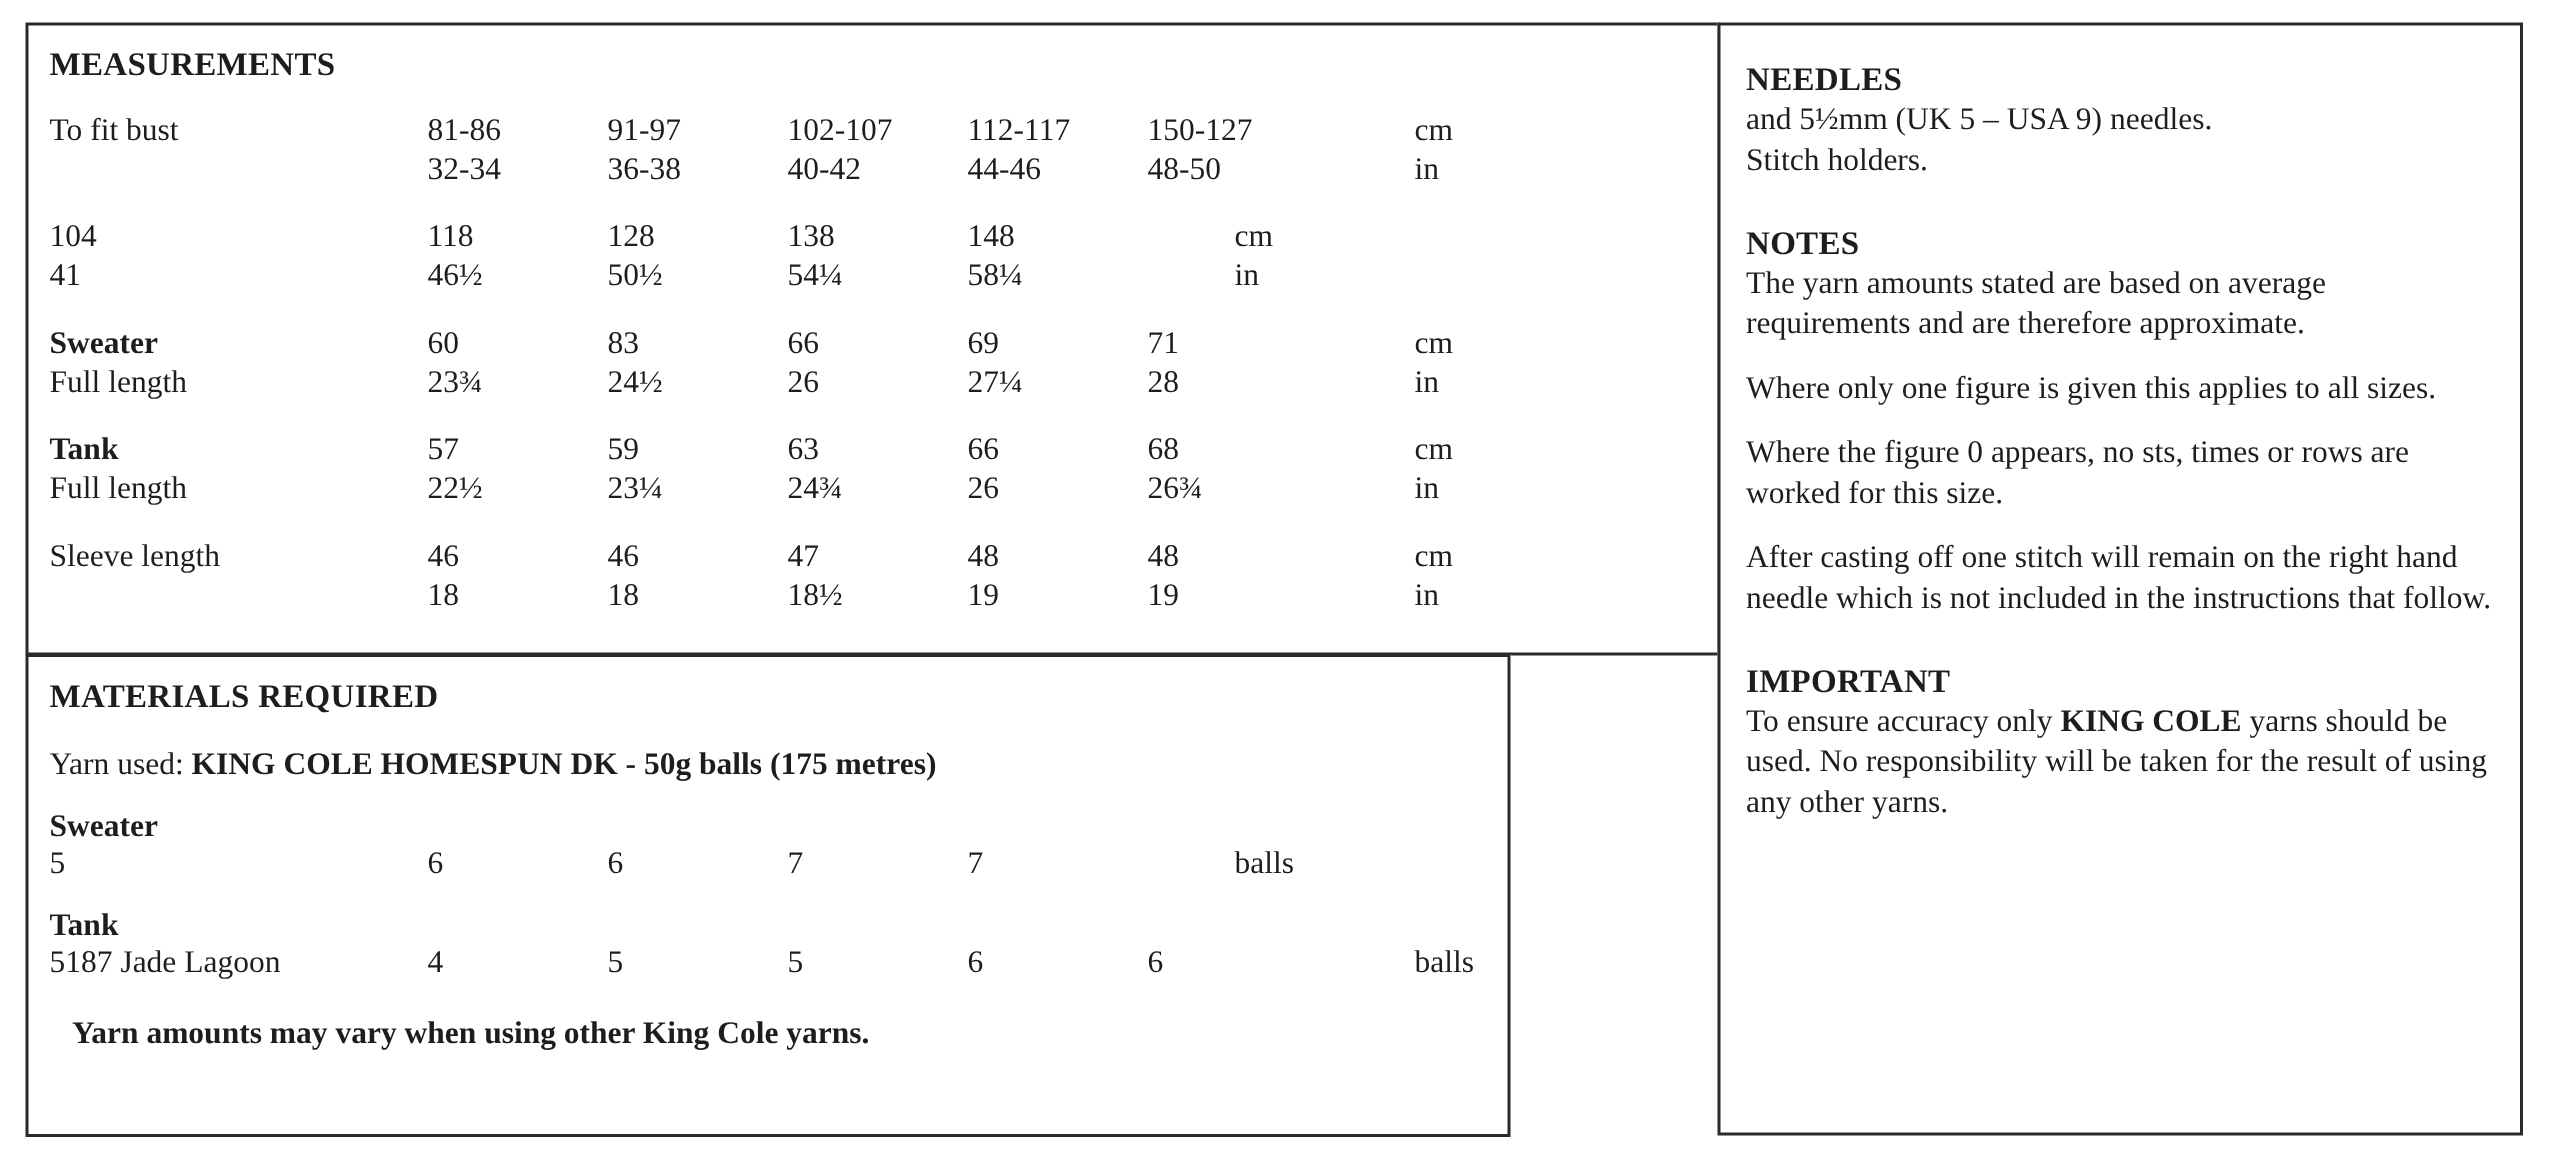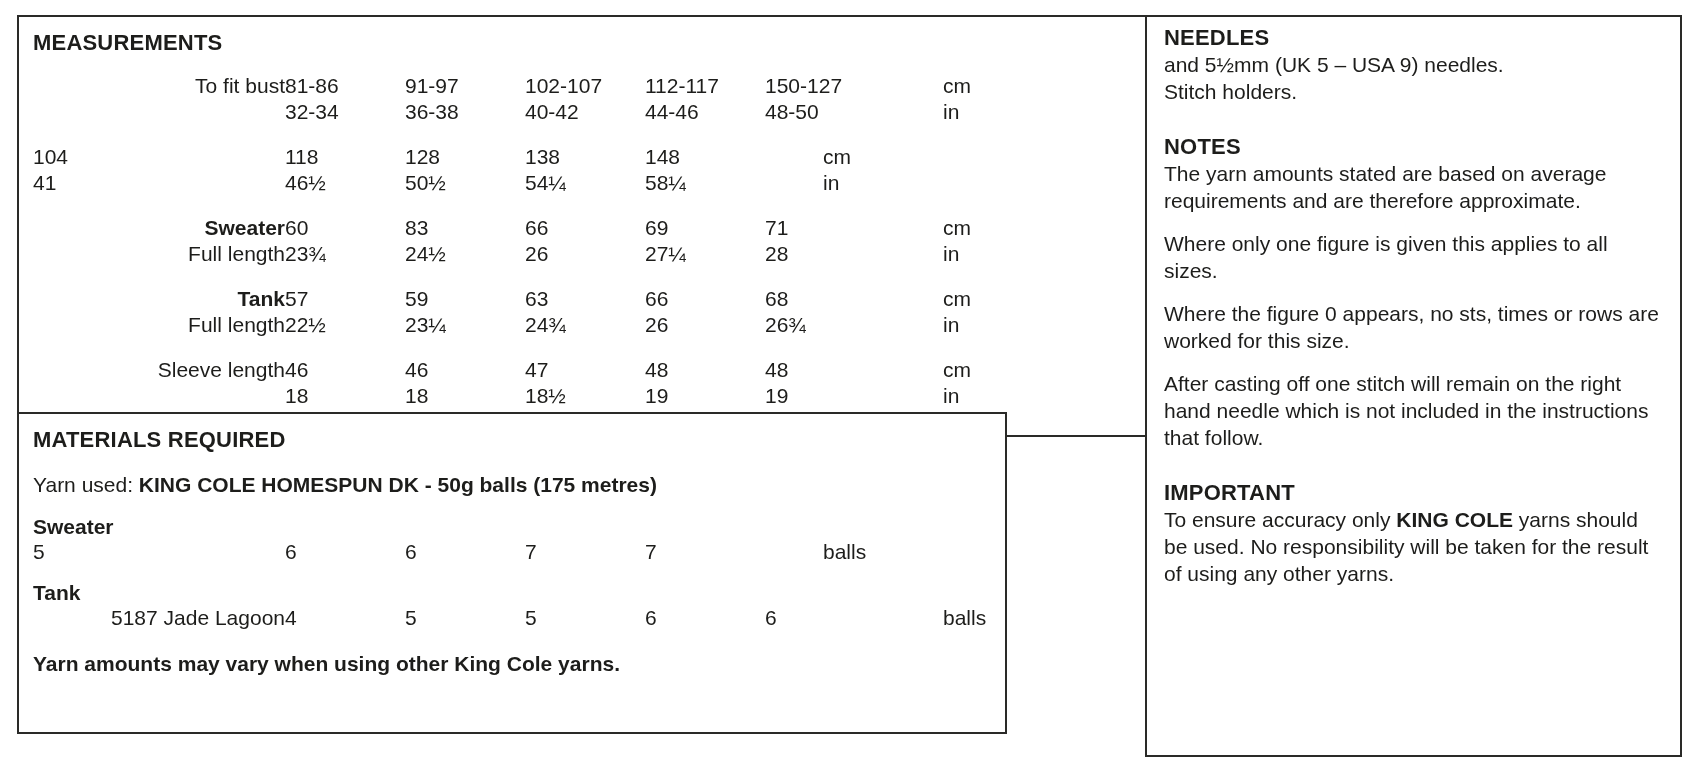--- a/index.html
+++ b/index.html
@@ -6,48 +6,49 @@
   html,body { background:#ffffff; }
   body {
     width:1700px; height:779px; position:relative; overflow:hidden;
     font-family:"Liberation Sans","DejaVu Sans",sans-serif;
     color:#1d1d1b;
     -webkit-font-smoothing:antialiased;
   }
   .box {
     position:absolute; background:#ffffff;
     border:2px solid #2a2a28;
+    font-family:Liberation Serif, serif;
   }
   #box-measurements { left:17px; top:15px;  width:1130px; height:422px; padding:13px 14px; }
-  #box-materials    { left:17px; top:412px; width:990px; height:322px; padding:13px 14px; }
-  #box-rightpanel   { left:1145px; top:15px; width:537px; height:742px; padding:7px 16px 15px 17px; }
+  #box-materials    { left:17px; top:436px; width:990px; height:322px; padding:13px 14px; }
+  #box-rightpanel   { left:1145px; top:15px; width:537px; height:742px; padding:22px 16px 15px 17px; }
 
   h2.sec-title { font-size:22px; font-weight:bold; line-height:26px; letter-spacing:0.2px; }
 
   
   .grid {
     display:grid;
     grid-template-columns:252px repeat(5,120px) 1fr;
     align-items:start;
   }
   .grid .cell { text-align:left; }
-  .grid .lblcol { text-align:right; }
+  .grid .lblcol { text-align:left; }
   .grid .unitcol { text-align:left; padding-left:58px; }
 
   
   .m-row { margin-top:19px; font-size:21px; line-height:26px; }
   .m-row:first-of-type { margin-top:17px; }
   .bold { font-weight:bold; }
 
   
   .yarn-line { margin-top:19px; font-size:21px; line-height:26px; }
   .mat-group { margin-top:16px; }
   .mat-group .garment { font-size:21px; line-height:25px; font-weight:bold; }
   .mat-group .grid { font-size:21px; line-height:25px; }
-  .yarn-note { margin-top:21px; font-size:21px; line-height:26px; font-weight:bold; }
+  .yarn-note { margin-top:21px; font-size:21px; line-height:26px; font-weight:bold;margin-left:15px; }
 
   
   #box-rightpanel { font-size:21px; line-height:27px; }
   #box-rightpanel h2.sec-title { line-height:27px; }
   .rp-line { }
   .rp-para { margin-top:16px; }
   .rp-block { margin-top:28px; }
 </style>
 </head>
 <body>

